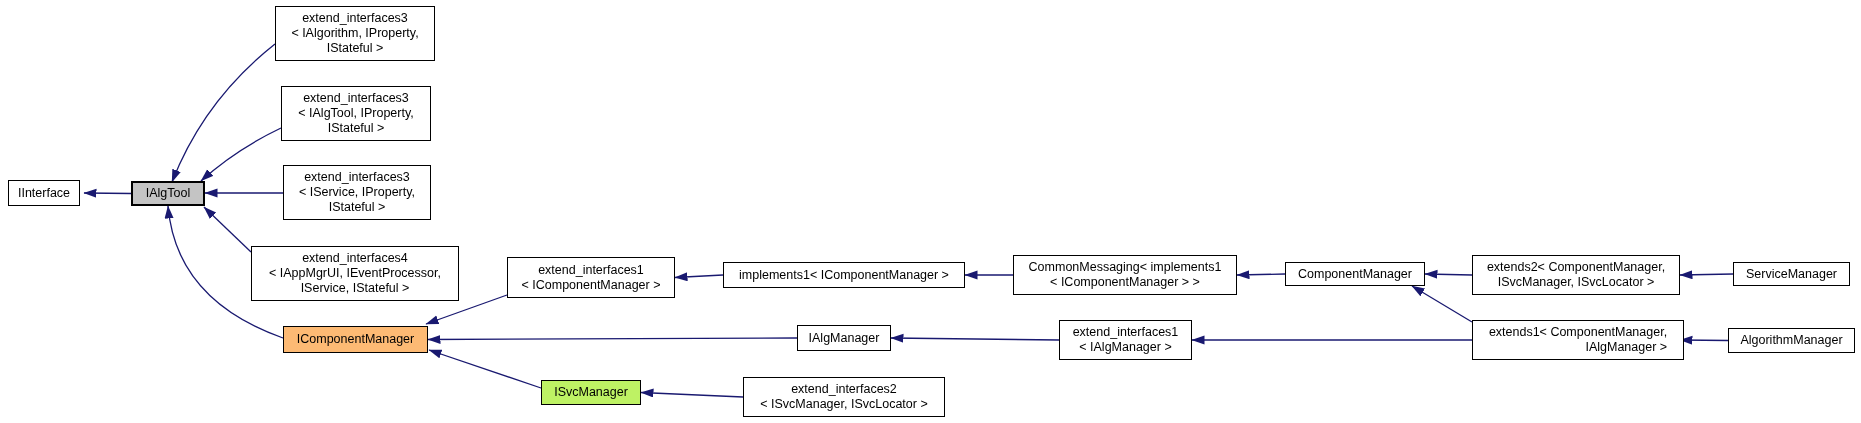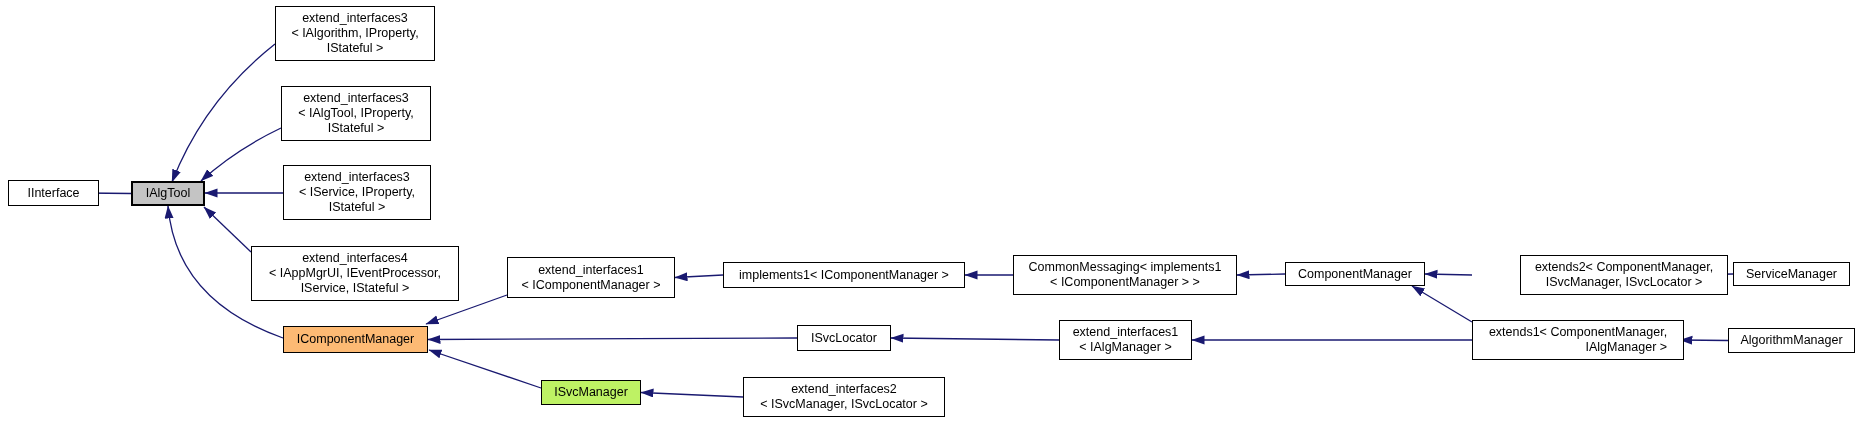--- a/index.html
+++ b/index.html
@@ -54,45 +54,45 @@
       <path d="M1733,274 L1680,275" class="edge" marker-end="url(#arrow)"></path>
       <path d="M1472,322 L1412,286" class="edge" marker-end="url(#arrow)"></path>
       <path d="M1472,340 L1192,340" class="edge" marker-end="url(#arrow)"></path>
       <path d="M1059,340 L891,338" class="edge" marker-end="url(#arrow)"></path>
       <path d="M797,338 L428,339.5" class="edge" marker-end="url(#arrow)"></path>
       <path d="M1728,340.5 L1680,340" class="edge" marker-end="url(#arrow)"></path>
       <path d="M743,397 L641,392.5" class="edge" marker-end="url(#arrow)"></path>
       <path d="M541,388 L429,350" class="edge" marker-end="url(#arrow)"></path>
     </svg>
   <div id="nodes">
-      <div class="node" style="left: 8px; top: 180px; width: 91px; height: 26px; border-color: rgb(0, 0, 0); color: rgb(0, 0, 0); background: rgb(255, 255, 255);">IInterface</div>
+      <div class="node" style="left: 8px; top: 180px; width: 72px; height: 26px; border-color: rgb(0, 0, 0); color: rgb(0, 0, 0); background: rgb(255, 255, 255);">IInterface</div>
       <div class="node highlight" style="left: 131px; top: 181px; width: 74px; height: 25px; border-color: rgb(0, 0, 0); color: rgb(0, 0, 0);">IAlgTool</div>
       <div class="node" style="left: 275px; top: 6px; width: 160px; height: 55px; border-color: rgb(0, 0, 0); color: rgb(0, 0, 0); background: rgb(255, 255, 255);">extend_interfaces3
 &lt; IAlgorithm, IProperty,
 IStateful &gt;</div>
       <div class="node" style="left: 281px; top: 86px; width: 150px; height: 55px; border-color: rgb(0, 0, 0); color: rgb(0, 0, 0); background: rgb(255, 255, 255);">extend_interfaces3
 &lt; IAlgTool, IProperty,
 IStateful &gt;</div>
       <div class="node" style="left: 283px; top: 165px; width: 148px; height: 55px; border-color: rgb(0, 0, 0); color: rgb(0, 0, 0); background: rgb(255, 255, 255);">extend_interfaces3
 &lt; IService, IProperty,
 IStateful &gt;</div>
       <div class="node" style="left: 251px; top: 246px; width: 208px; height: 55px; border-color: rgb(0, 0, 0); color: rgb(0, 0, 0); background: rgb(255, 255, 255);">extend_interfaces4
 &lt; IAppMgrUI, IEventProcessor,
 IService, IStateful &gt;</div>
       <div class="node" style="left: 283px; top: 326px; width: 145px; height: 27px; border-color: rgb(0, 0, 0); color: rgb(0, 0, 0); background: #fdba74;">IComponentManager</div>
       <div class="node" style="left: 507px; top: 257px; width: 168px; height: 41px; border-color: rgb(0, 0, 0); color: rgb(0, 0, 0); background: rgb(255, 255, 255);">extend_interfaces1
 &lt; IComponentManager &gt;</div>
       <div class="node" style="left: 723px; top: 262px; width: 242px; height: 26px; border-color: rgb(0, 0, 0); color: rgb(0, 0, 0); background: rgb(255, 255, 255);">implements1&lt; IComponentManager &gt;</div>
       <div class="node" style="left: 1013px; top: 255px; width: 224px; height: 40px; border-color: rgb(0, 0, 0); color: rgb(0, 0, 0); background: rgb(255, 255, 255);">CommonMessaging&lt; implements1
 &lt; IComponentManager &gt; &gt;</div>
       <div class="node" style="left: 1285px; top: 262px; width: 140px; height: 24px; border-color: rgb(0, 0, 0); color: rgb(0, 0, 0); background: rgb(255, 255, 255);">ComponentManager</div>
-      <div class="node" style="left: 1472px; top: 255px; width: 208px; height: 40px; border-color: rgb(0, 0, 0); color: rgb(0, 0, 0); background: rgb(255, 255, 255); margin-left: 48px;">extends2&lt; ComponentManager,
+      <div class="node" style="left: 1472px; top: 255px; width: 208px; height: 40px; border-color: rgb(0, 0, 0); color: rgb(0, 0, 0); background: rgb(255, 255, 255);">extends2&lt; ComponentManager,
 ISvcManager, ISvcLocator &gt;</div>
       <div class="node" style="left: 1733px; top: 262px; width: 117px; height: 24px; border-color: rgb(0, 0, 0); color: rgb(0, 0, 0); background: rgb(255, 255, 255);">ServiceManager</div>
-      <div class="node" style="left: 797px; top: 325px; width: 94px; height: 26px; border-color: rgb(0, 0, 0); color: rgb(0, 0, 0); background: rgb(255, 255, 255);">ISvcLocator</div>
+      <div class="node" style="left: 797px; top: 325px; width: 94px; height: 26px; border-color: rgb(0, 0, 0); color: rgb(0, 0, 0); background: rgb(255, 255, 255);">IAlgManager</div>
       <div class="node" style="left: 1059px; top: 320px; width: 133px; height: 40px; border-color: rgb(0, 0, 0); color: rgb(0, 0, 0); background: rgb(255, 255, 255);">extend_interfaces1
 &lt; IAlgManager &gt;</div>
       <div class="node" style="left: 1472px; top: 320px; width: 212px; height: 40px; border-color: rgb(0, 0, 0); color: rgb(0, 0, 0); background: rgb(255, 255, 255); text-align: right;">extends1&lt; ComponentManager,
 IAlgManager &gt;</div>
       <div class="node" style="left: 1728px; top: 328px; width: 127px; height: 25px; border-color: rgb(0, 0, 0); color: rgb(0, 0, 0); background: rgb(255, 255, 255);">AlgorithmManager</div>
       <div class="node" style="left: 541px; top: 380px; width: 100px; height: 25px; border-color: rgb(0, 0, 0); color: rgb(0, 0, 0); background: #bef264;">ISvcManager</div>
       <div class="node" style="left: 743px; top: 377px; width: 202px; height: 40px; border-color: rgb(0, 0, 0); color: rgb(0, 0, 0); background: rgb(255, 255, 255);">extend_interfaces2
 &lt; ISvcManager, ISvcLocator &gt;</div>
     </div>
 </div>

